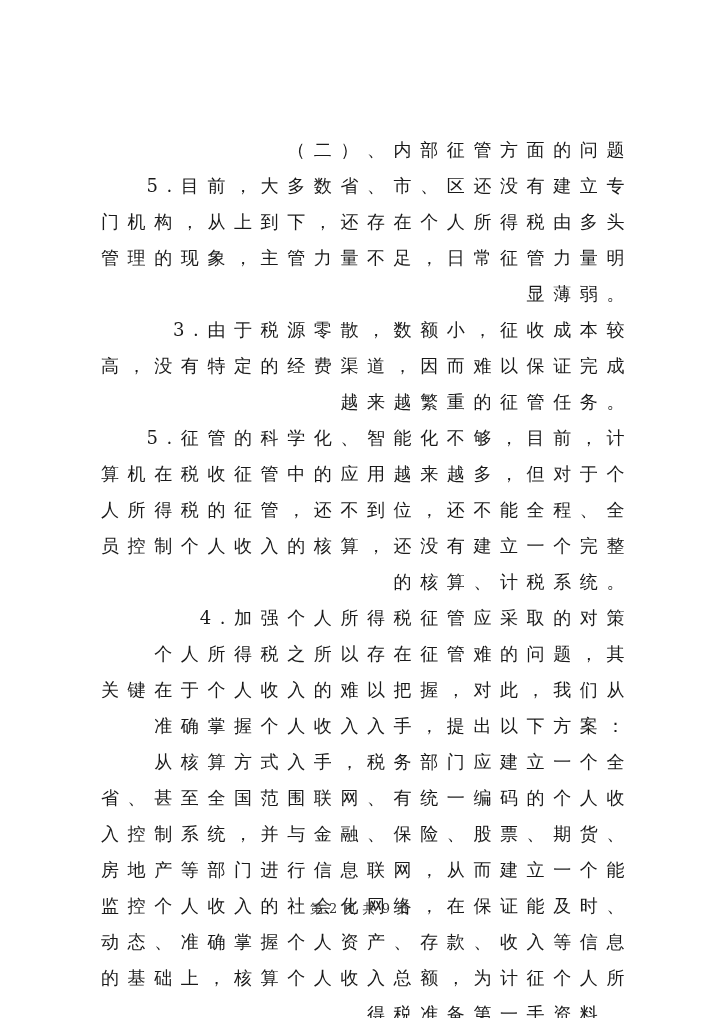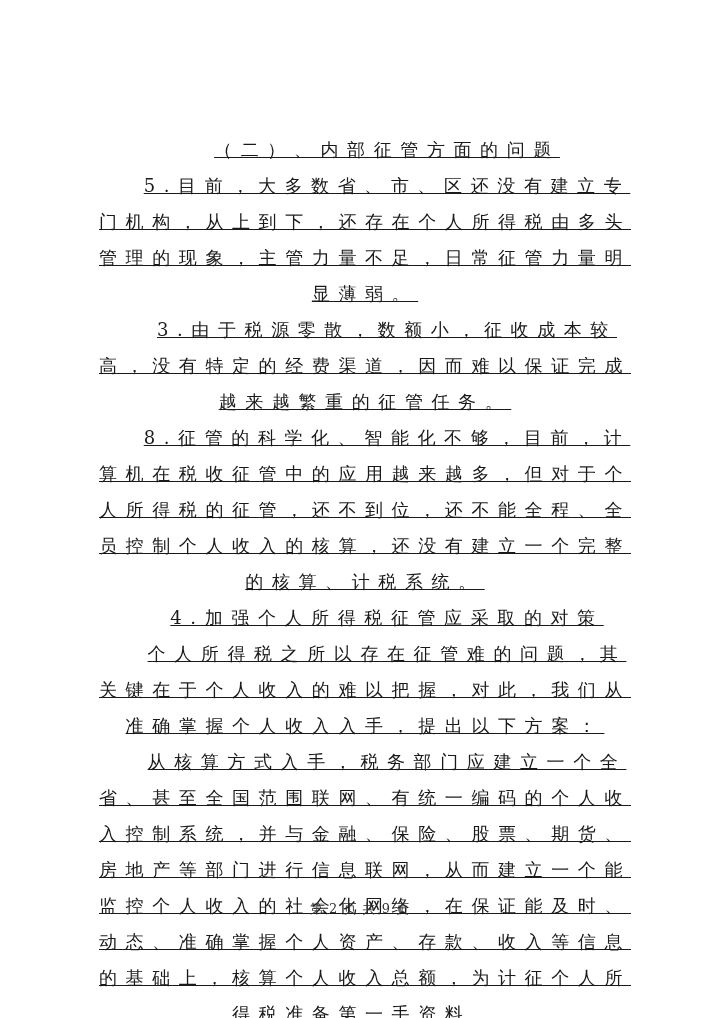--- a/index.html
+++ b/index.html
@@ -6,37 +6,37 @@
   body { width: 720px; height: 1018px; position: relative; overflow: hidden; }
   .page {
     position: absolute; left: 0; top: 0; width: 720px; height: 1018px; background: #ffffff;
   }
   .content {
     position: absolute; left: 97px; top: 132px; width: 536px;
     font-family: "DejaVu Serif", "Liberation Serif", serif;
     font-size: 18px; color: #1a1a1a;
     line-height: 36px; letter-spacing: 8.6px;
   }
-  .content p { margin: 0; padding: 0; text-align: center; word-break: break-all; text-decoration: underline; }
+  .content p { margin: 0; padding: 0; text-align: right; word-break: break-all; }
   .indent { text-indent: 44px; }
   .indent-h { text-indent: 44px; }
   .footer {
     position: absolute; left: 0; width: 720px; top: 900px; text-align: center;
     font-family: "DejaVu Serif", "Liberation Serif", serif;
     font-size: 13px; color: #333333; letter-spacing: 1px;
   }
 </style>
 </head>
 <body>
 
 <div class="page">
   <div class="content">
     <p class="indent-h">（二）、内部征管方面的问题</p>
     <p class="indent">5.目前，大多数省、市、区还没有建立专门机构，从上到下，还存在个人所得税由多头管理的现象，主管力量不足，日常征管力量明显薄弱。</p>
     <p class="indent">3.由于税源零散，数额小，征收成本较高，没有特定的经费渠道，因而难以保证完成越来越繁重的征管任务。</p>
-    <p class="indent">8.征管的科学化、智能化不够，目前，计算机在税收征管中的应用越来越多，但对于个人所得税的征管，还不到位，还不能全程、全员控制个人收入的核算，还没有建立一个完整的核算、计税系统。</p>
+    <p class="indent">5.征管的科学化、智能化不够，目前，计算机在税收征管中的应用越来越多，但对于个人所得税的征管，还不到位，还不能全程、全员控制个人收入的核算，还没有建立一个完整的核算、计税系统。</p>
     <p class="indent">4.加强个人所得税征管应采取的对策</p>
     <p class="indent">个人所得税之所以存在征管难的问题，其关键在于个人收入的难以把握，对此，我们从准确掌握个人收入入手，提出以下方案：</p>
     <p class="indent">从核算方式入手，税务部门应建立一个全省、甚至全国范围联网、有统一编码的个人收入控制系统，并与金融、保险、股票、期货、房地产等部门进行信息联网，从而建立一个能监控个人收入的社会化网络，在保证能及时、动态、准确掌握个人资产、存款、收入等信息的基础上，核算个人收入总额，为计征个人所得税准备第一手资料。</p>
 
   </div>
   <div class="footer">第 2 页  共 9 页</div>
 </div>
 
 </body></html>

